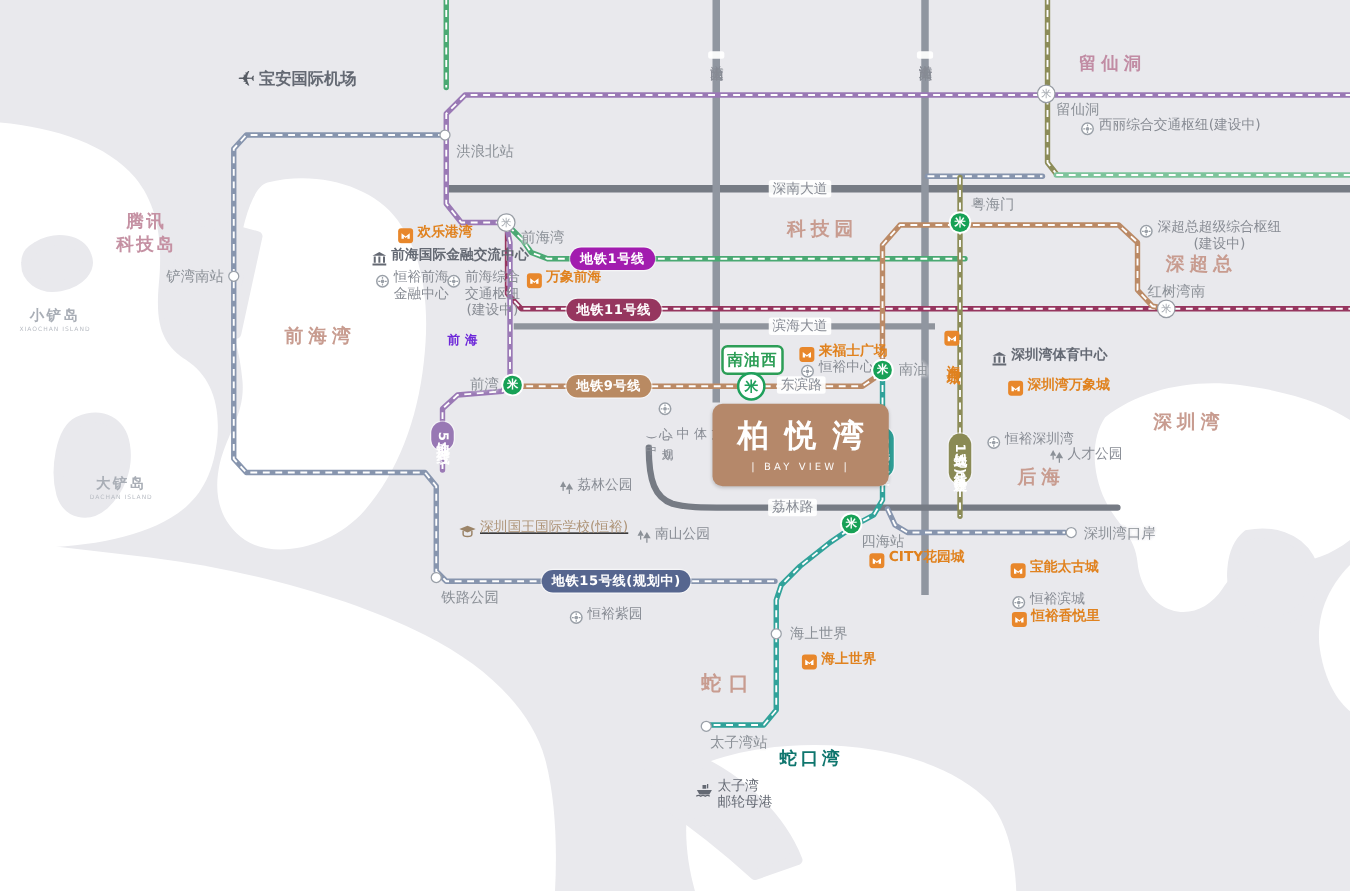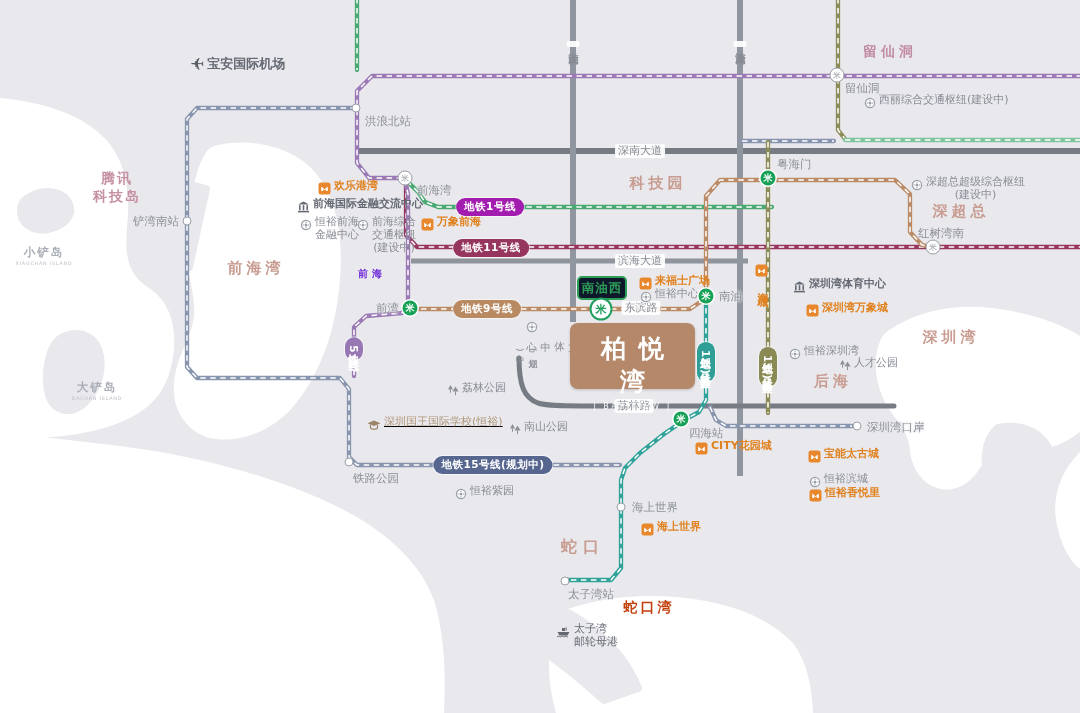--- a/index.html
+++ b/index.html
@@ -34,26 +34,26 @@
   .lm .txt.center{text-align:center;}
   .lm.col{flex-direction:column;align-items:center;gap:2px;}
   .lm.col .txt{writing-mode:vertical-rl;letter-spacing:2px;}
   .c-orange{color:#e0821f;font-weight:bold;}
   .c-gray{color:#888c94;}
   .c-dark{color:#646973;}
   .c-tan{color:#ae9478;}
   .bold{font-weight:bold;}
   .plane-glyph{display:inline-block;transform:scaleX(-1);font-size:17px;color:#575c64;line-height:1;}
   
-  #bayview{left:570px;top:323px;width:125px;height:66px;background:#b5886a;border-radius:8px;color:#fff;
+  #bayview{left:570px;top:323px;width:141px;height:66px;background:#b5886a;border-radius:8px;color:#fff;
            text-align:center;box-shadow:0 1px 3px rgba(0,0,0,.18);}
   #bayview .t{font-size:25px;font-weight:bold;letter-spacing:13px;padding-left:13px;margin-top:9px;}
   #bayview .s{font-size:8px;letter-spacing:2.5px;margin-top:4px;opacity:.95;}
   
-  #nanyouxi{left:577px;top:276px;width:46px;height:20px;border:2px solid #2d9e57;border-radius:5px;background:#0f172a;
+  #nanyouxi{left:577px;top:276px;width:46px;height:20px;border:2px solid #2d9e57;border-radius:5px;background:#ffffff;
             color:#2d9e57;font-weight:bold;font-size:12.5px;text-align:center;line-height:20px;letter-spacing:1px;}
   #ny-logo{left:601px;top:309px;width:19px;height:19px;border-radius:50%;background:#fff;border:2px solid #1fa05c;
            color:#1fa05c;font-size:11px;font-weight:bold;display:flex;align-items:center;justify-content:center;
            box-sizing:content-box;}
   
   #watermark{right:6px;bottom:12px;font-size:27px;font-weight:bold;color:#f5f5f5;letter-spacing:1px;
              text-shadow:-1px -1px 0 #4d4d4d,1px -1px 0 #4d4d4d,-1px 1px 0 #4d4d4d,1px 1px 0 #4d4d4d,
                          2px 2px 3px rgba(0,0,0,.25);}
   .v-wrap{position:absolute;}
   .v-main{writing-mode:vertical-rl;font-size:10.5px;color:#888c94;letter-spacing:1px;}
@@ -143,21 +143,21 @@
       </div>
       <div class="abs area ctr" style="left: 833px; top: 382px; color: rgb(200, 156, 144); font-size: 15px; letter-spacing: 4px;">
         <div>后海</div>
       </div>
       <div class="abs area ctr" style="left: 951px; top: 338px; color: rgb(200, 156, 144); font-size: 15px; letter-spacing: 4px;">
         <div>深圳湾</div>
       </div>
       <div class="abs area ctr" style="left: 583px; top: 547px; color: rgb(200, 156, 144); font-size: 16px; letter-spacing: 6px;">
         <div>蛇口</div>
       </div>
-      <div class="abs area ctr" style="left: 649px; top: 607px; color: #c2410c; font-size: 14px; letter-spacing: 3px;">
+      <div class="abs area ctr" style="left: 649px; top: 607px; color: #0f766e; font-size: 14px; letter-spacing: 3px;">
         <div>蛇口湾</div>
       </div>
       <div class="abs lm" style="left: 190px; top: 56px;">
         <span class="plane-glyph">✈</span>
         <div class="txt c-dark bold" style="font-size: 13px;">
           <div>宝安国际机场</div>
         </div>
       </div>
       <div class="abs lm" style="left: 293px; top: 180px; padding-left: 25px;">
         <span><svg width="13" height="13" viewBox="0 0 13 13">

